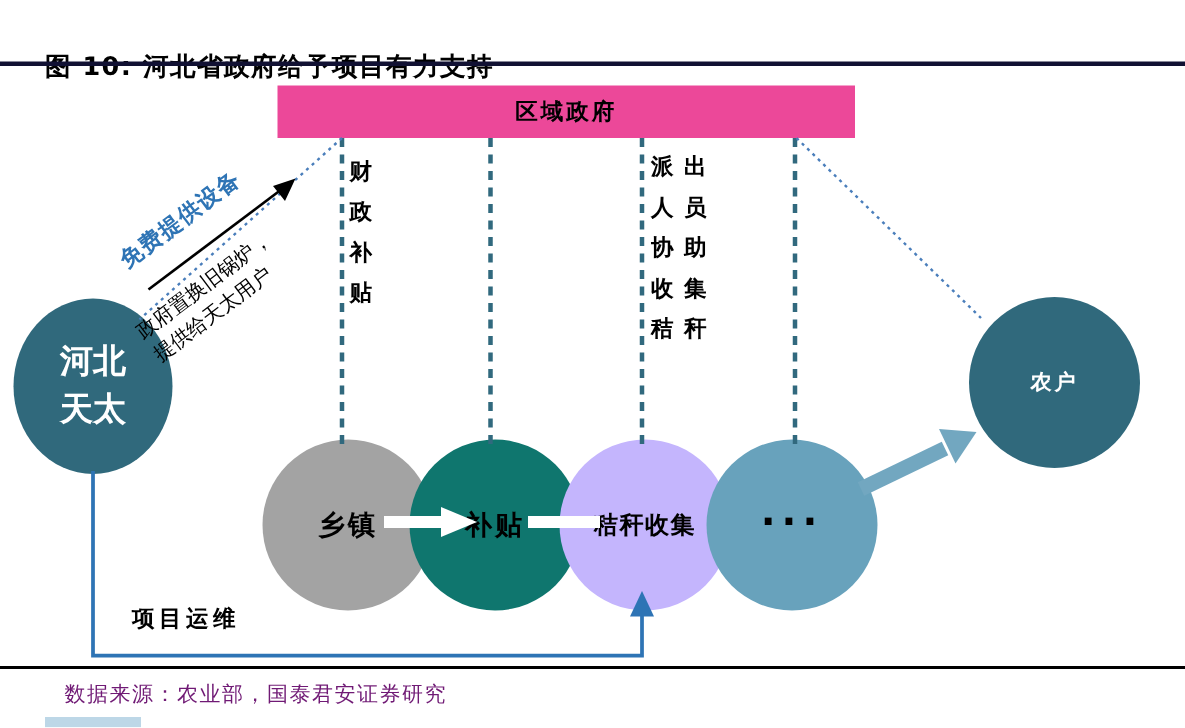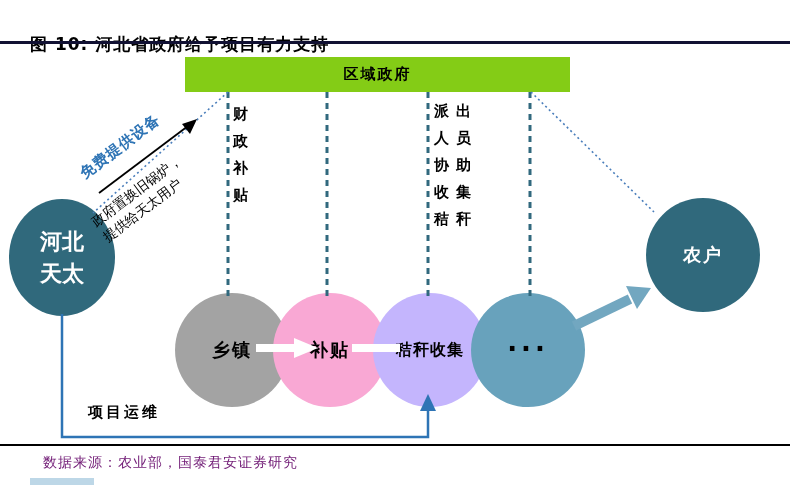--- a/index.html
+++ b/index.html
@@ -31,40 +31,40 @@
     font-size: 14px; color: #701a75; letter-spacing: 1px;
   }
   .cutoff-bar {
     position: absolute; left: 30px; top: 478px;
     width: 64px; height: 7px; background: #bdd7e7;
   }
   
   .gov-box {
     position: absolute; left: 185px; top: 57px;
     width: 385px; height: 35px;
-    background: #84cc16;
+    background: #ec4899;
     display: flex; align-items: center; justify-content: center;
     font-size: 15px; font-weight: bold; color: #000;
     letter-spacing: 2px;
     z-index: 1;
   }
   .node {
     position: absolute; border-radius: 50%;
     display: flex; align-items: center; justify-content: center;
     text-align: center; z-index: 1;
   }
   .node .lbl { font-weight: bold; }
   .ellipse-dark { background: #30697c; color: #fff; }
   #node-tiantai { left: 9px;  top: 199px; width: 106px; height: 117px; }
   #node-tiantai .lbl { font-size: 22px; width: 62px; word-break: break-all; line-height: 1.45; }
   #node-farmers { left: 646px; top: 198px; width: 114px; height: 114px; }
-  #node-farmers .lbl { font-size: 18px; letter-spacing: 2px; }
+  #node-farmers .lbl { font-size: 14px; letter-spacing: 2px; }
   .circle { width: 114px; height: 114px; color: #000; }
   #circle-town    { left: 175px; top: 293px; background: #a3a3a3; }
-  #circle-subsidy { left: 273px; top: 293px; background: #f9a8d4; }
+  #circle-subsidy { left: 273px; top: 293px; background: #0f766e; }
   #circle-collect { left: 373px; top: 293px; background: #c4b5fd; }
   #circle-dots    { left: 471px; top: 293px; background: #68a2bc; }
   #circle-town .lbl, #circle-subsidy .lbl { font-size: 18px; letter-spacing: 2px; }
   #circle-collect .lbl { font-size: 16px; letter-spacing: 1px; }
   #circle-dots .lbl { font-size: 26px; letter-spacing: 4px; transform: translateY(-8px); }
   
   #overlay {
     position: absolute; left: 0; top: 0; z-index: 2;
     pointer-events: none;
   }

